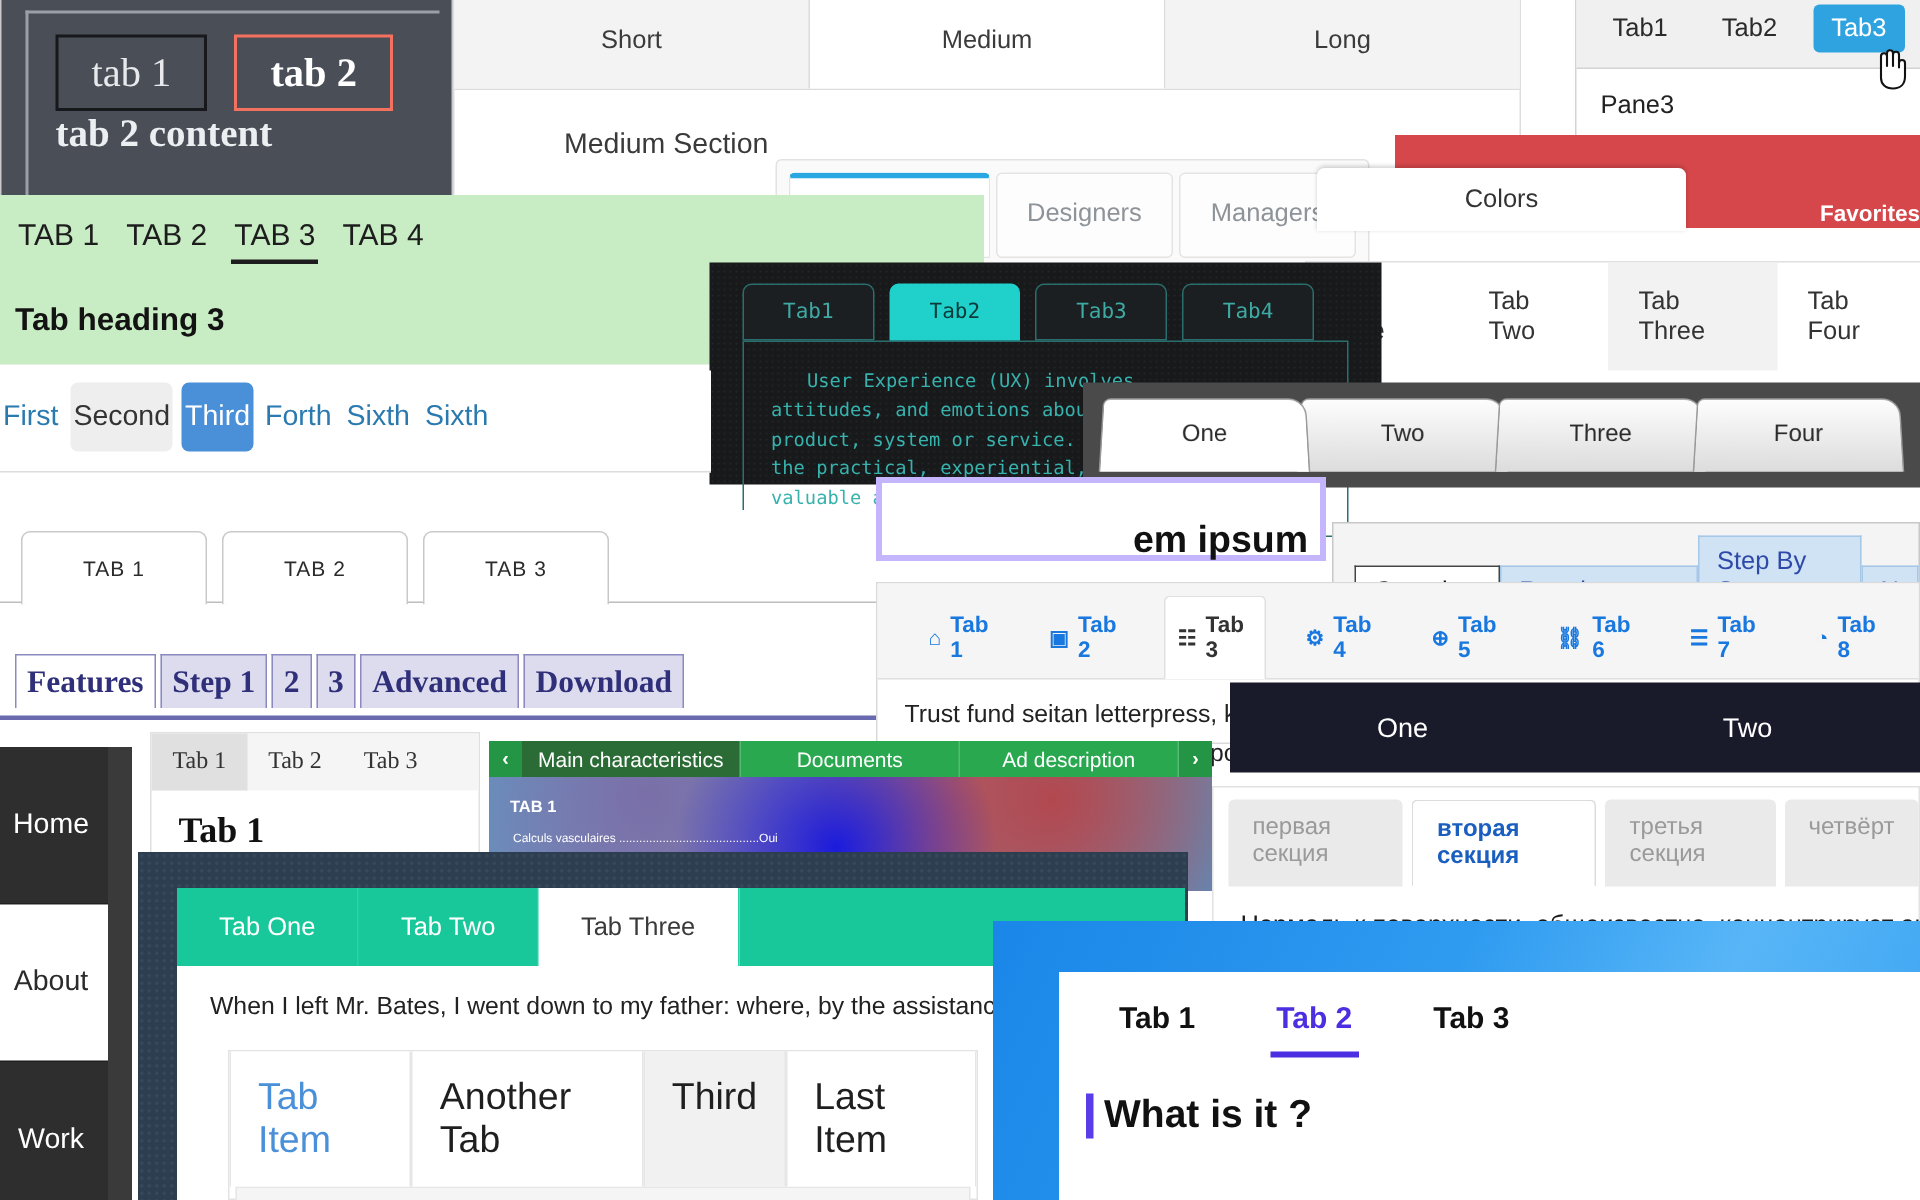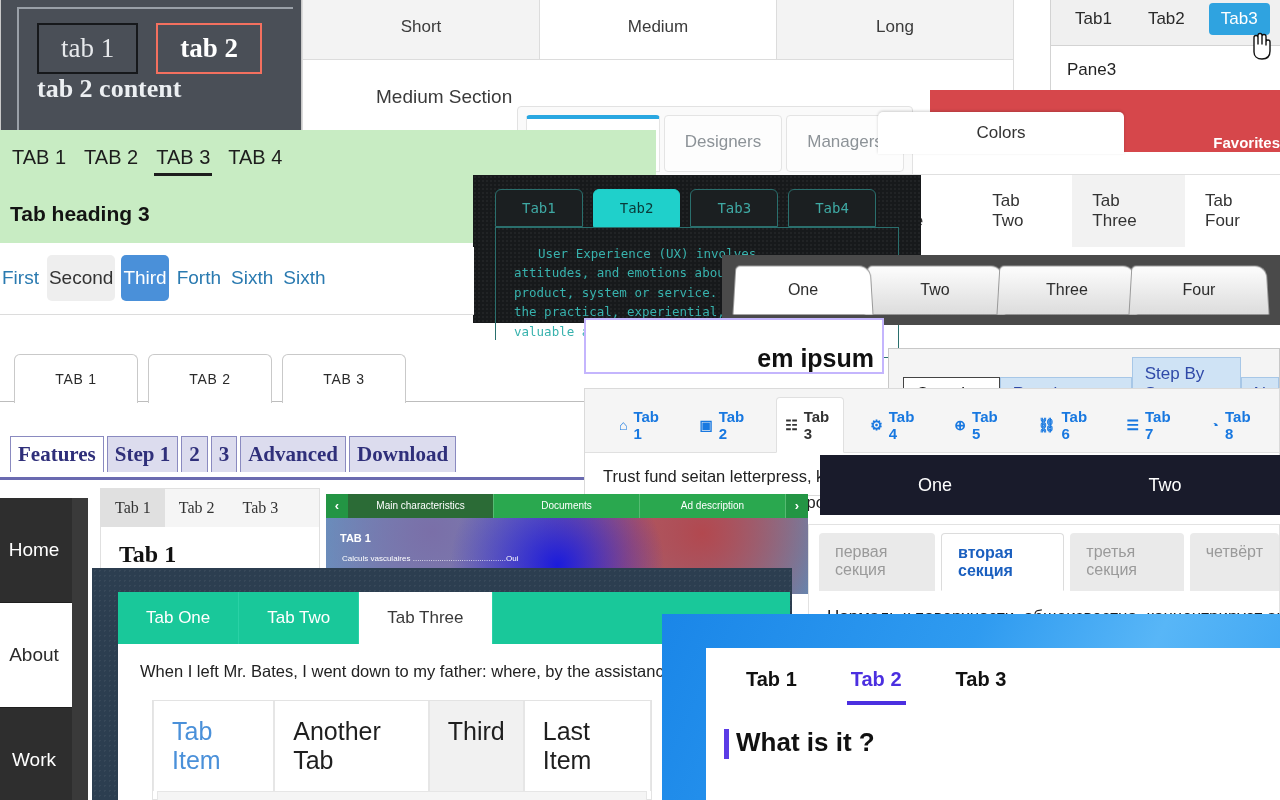--- a/index.html
+++ b/index.html
@@ -102,21 +102,21 @@
   #w-3d .t.act{background:#fff;z-index:5;}
 
   
   #w-t3{left:-8px;top:340px;width:600px;height:62px;background:#fff;border-bottom:1px solid #bdbdbd;}
   #w-t3 .bar{display:flex;gap:10px;padding:14px 0 0 22px;}
   #w-t3 .t{width:122px;height:48px;border:1px solid #c9c9c9;border-bottom:none;
         border-radius:6px 6px 0 0;background:#fff;text-align:center;line-height:48px;
         font-size:14px;letter-spacing:.7px;color:#2b2b2b;}
 
   
-  #w-lorem{left:584px;top:318px;width:300px;height:56px;background:#fff;border:2px solid #c4b5fd;}
+  #w-lorem{left:584px;top:318px;width:300px;height:56px;background:#fff;border:4px solid #c4b5fd;}
   #w-lorem .h{font-size:25px;font-weight:bold;color:#111;text-align:right;padding:24px 8px 0 0;}
 
   
   #w-wiki{left:888px;top:348px;width:392px;height:52px;background:#f4f4f4;
         border:1px solid #c8c8c8;padding:8px 0 0 14px;}
   #w-wiki .bar{display:flex;align-items:flex-end;}
   #w-wiki .t{font-size:17px;color:#2f49a8;padding:6px 12px;background:#cfe3f5;
         border:1px solid #a7c7e7;border-bottom:none;}
   #w-wiki .t.act{background:#fff;color:#111;border-color:#444;}
 
@@ -169,21 +169,21 @@
   #w-sm3 .t{font-family:"Liberation Serif",serif;font-size:16px;color:#333;padding:10px 14px;}
   #w-sm3 .t.act{background:#e0e0e0;}
   #w-sm3 .h{font-family:"Liberation Serif",serif;font-size:24px;font-weight:bold;
         color:#111;padding:14px 0 0 18px;}
 
   
   #w-car{left:326px;top:494px;width:482px;height:100px;background:#fff;}
   #w-car .bar{display:flex;height:24px;background:#2aa84f;}
   #w-car .arw{width:22px;color:#fff;font-size:13px;text-align:center;line-height:24px;
         background:#239544;font-weight:bold;}
-  #w-car .t{flex:1;text-align:center;font-size:10px;color:#fff;line-height:24px;
+  #w-car .t{flex:1;text-align:center;font-size:14px;color:#fff;line-height:24px;
         border-right:1px solid #55bb72;}
   #w-car .t.act{background:#2b6b36;}
   #w-car .pane{height:76px;position:relative;overflow:hidden;
         background:
           radial-gradient(circle at 48% 62%, #1b1bdc 0%, rgba(27,27,220,0) 42%),
           radial-gradient(circle at 78% 20%, #b2484f 0%, rgba(178,72,79,0) 44%),
           radial-gradient(circle at 22% 18%, #7a6fa8 0%, rgba(122,111,168,0) 46%),
           linear-gradient(110deg,#5fa0c8,#8a7fb0 38%,#b06a74 62%,#4b9ad0);}
   #w-car .pane .lab{font-size:11px;font-weight:bold;color:#fff;padding:14px 0 0 14px;}
   #w-car .pane .ln{font-size:8px;color:#fff;padding:10px 0 0 16px;}

